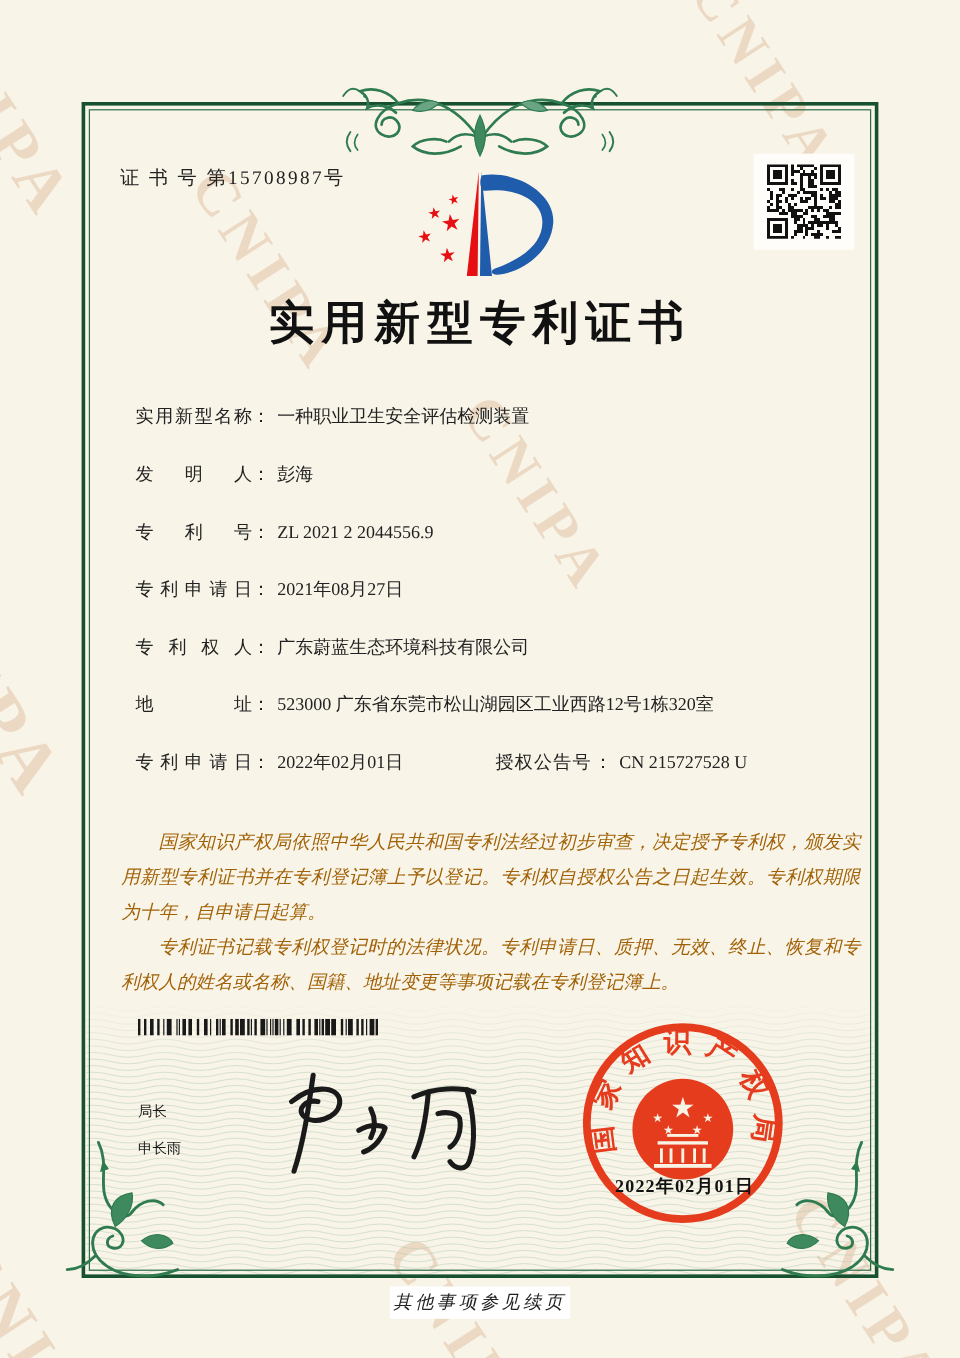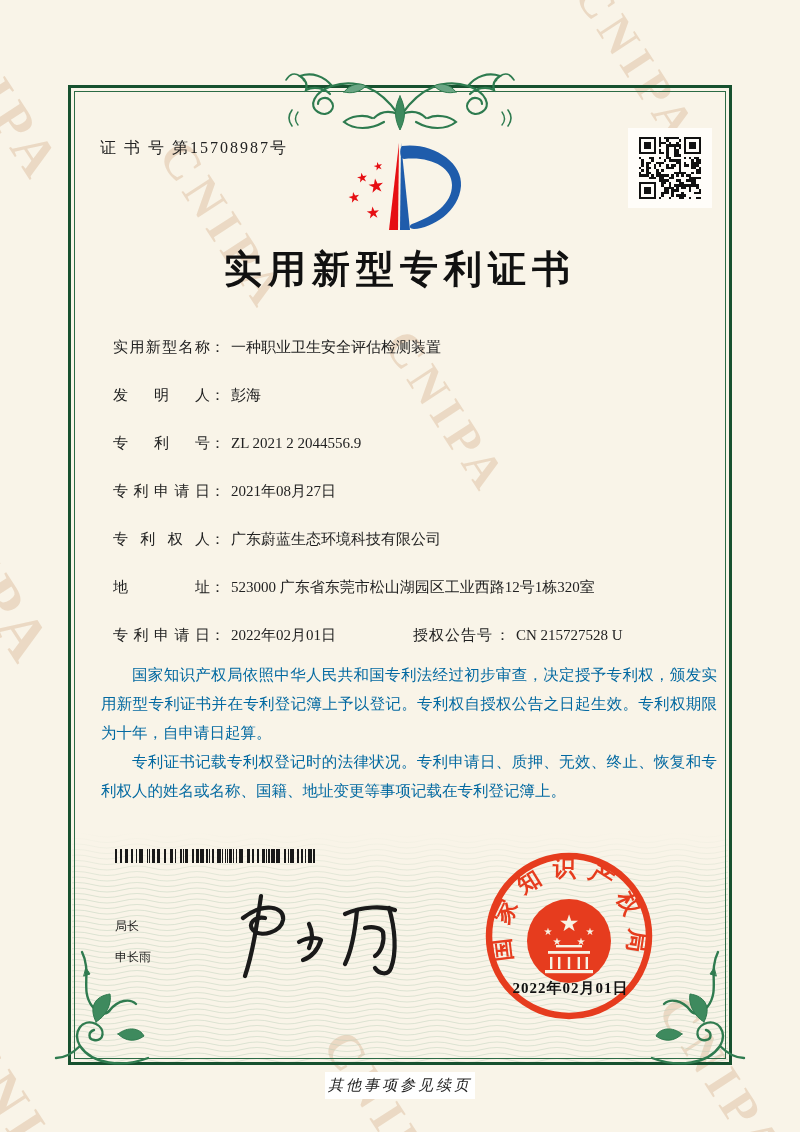--- a/index.html
+++ b/index.html
@@ -20,22 +20,22 @@
   .title{position:absolute;left:0;top:244px;width:800px;text-align:center;font-size:38px;
       font-weight:bold;letter-spacing:6px;color:#111;}
   
   .field-row{position:absolute;left:113px;width:620px;height:22px;font-size:15px;color:#222;}
   .flabel{display:inline-block;width:97px;text-align:justify;text-align-last:justify;vertical-align:top;}
   .flabel.narrow{width:82px;text-align-last:auto;letter-spacing:1px;}
   .fcolon{display:inline-block;}
   .fvalue{margin-left:6px;}
   .grant-group{position:absolute;left:300px;top:0;}
   
-  .paras{position:absolute;left:101px;top:660px;width:616px;font-size:15.5px;line-height:29px;
-      color:#0369a1;text-align:justify;}
+  .paras{position:absolute;left:101px;top:688px;width:616px;font-size:15.5px;line-height:29px;
+      color:#a16207;font-style:italic;text-align:justify;}
   .paras p{margin:0;text-indent:2em;}
   
   .guilloche-wrap{position:absolute;left:72px;top:832px;width:656px;height:231px;}
   .guilloche-fade{position:absolute;left:72px;top:832px;width:656px;height:55px;
       background:linear-gradient(#f9f4e8,rgba(249,244,232,0));}
   .barcode{position:absolute;left:115px;top:849px;}
   .official{position:absolute;left:115px;top:918px;font-family:"Liberation Sans","DejaVu Sans",sans-serif;
       font-size:12px;color:#1a1a1a;}
   .official .name{margin-top:14px;}
   .signature{position:absolute;left:233px;top:880px;}

